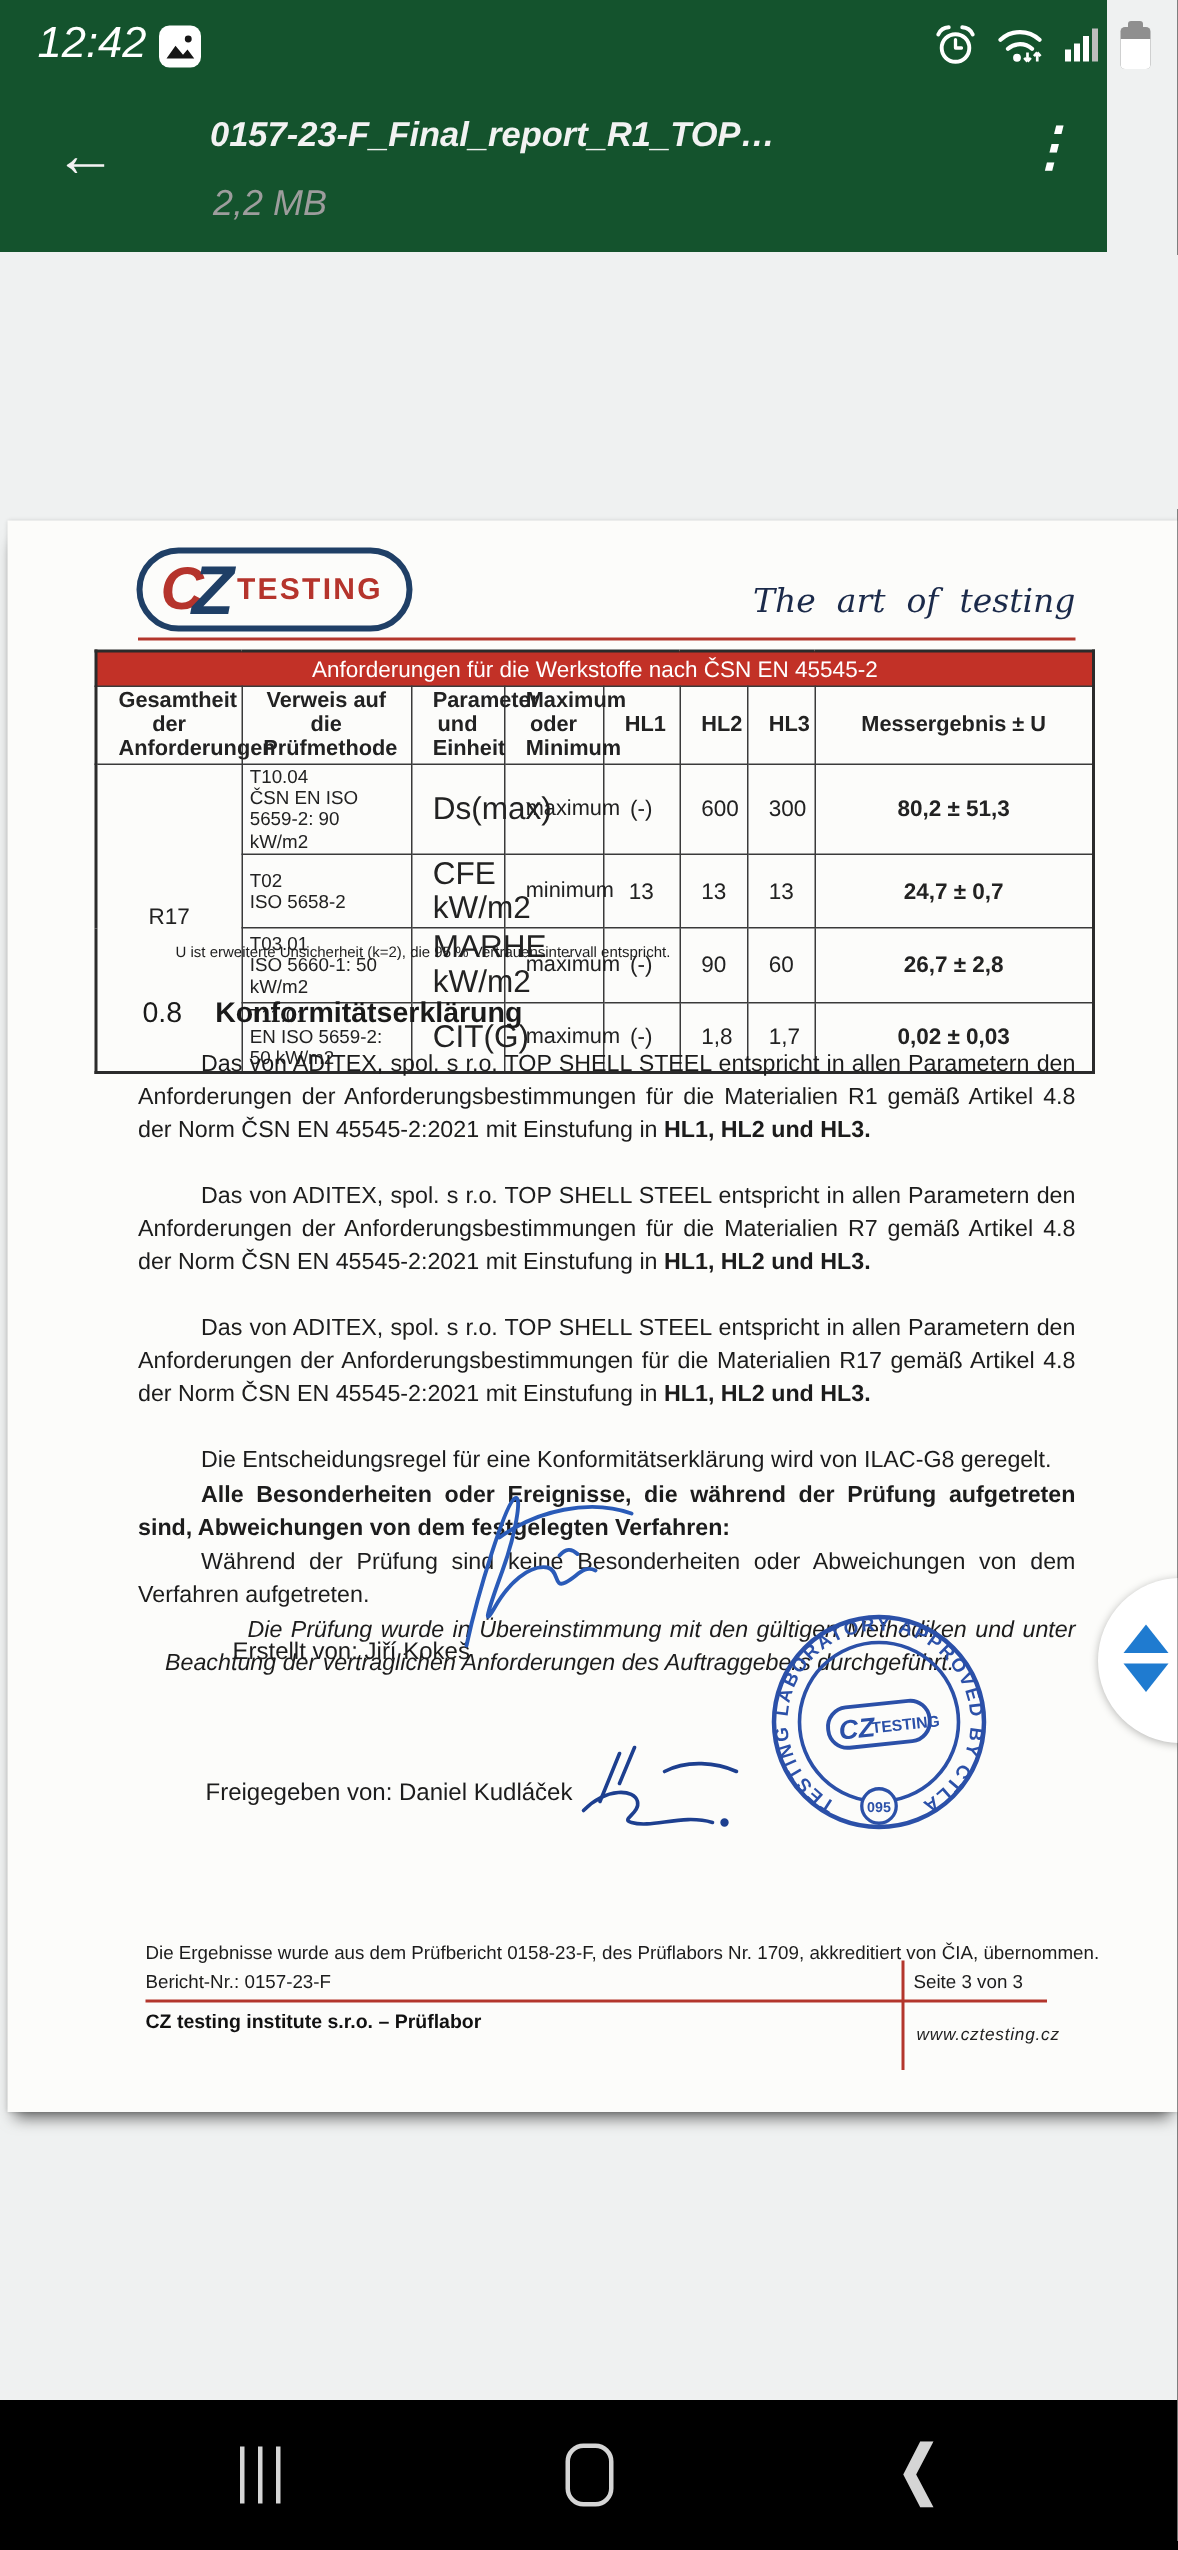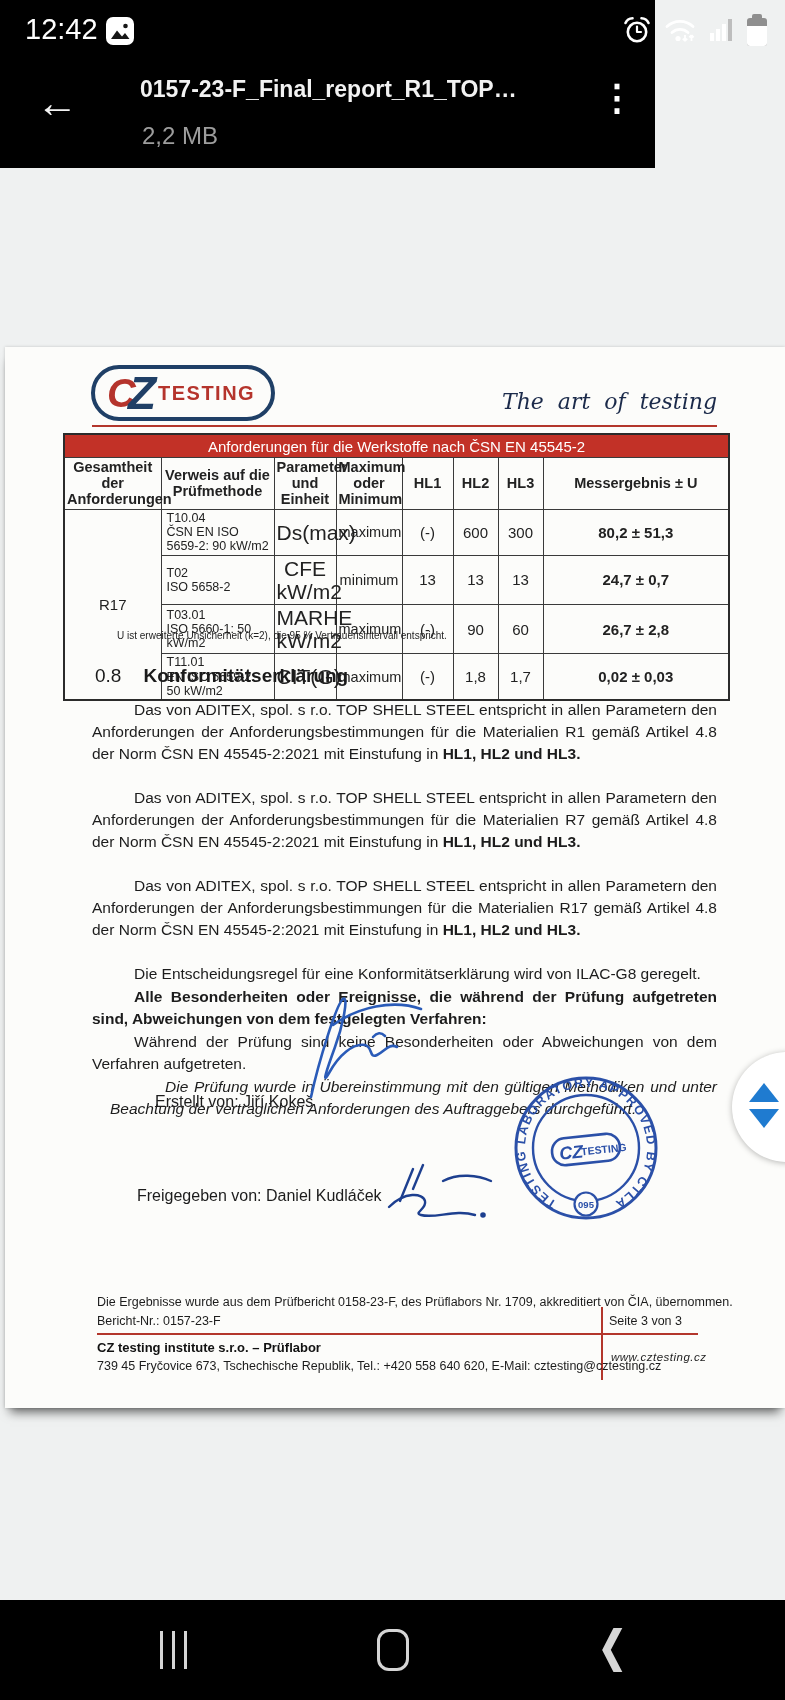--- a/index.html
+++ b/index.html
@@ -1,19 +1,19 @@
 <!DOCTYPE html>
 <html><head>
 <meta charset="utf-8">
 <style>
   html,body{margin:0;padding:0;background:#222;}
   .screen{position:relative;width:785px;height:1700px;background:#eff1f1;overflow:hidden;
           font-family:"Liberation Sans", sans-serif;}
   
-  .topbar{position:absolute;left:0;top:0;width:655px;height:168px;background:#000000;}
+  .topbar{position:absolute;left:0;top:0;width:738px;height:168px;background:#14532d;font-style:italic;}
   .statusbar{position:absolute;left:0;top:0;width:785px;height:62px;}
   .time{position:absolute;left:25px;top:13px;color:#fff;font-size:29px;font-weight:500;}
   .gallery-ic{position:absolute;left:105px;top:16px;}
   .sb-right{position:absolute;right:18px;top:14px;display:flex;align-items:center;gap:11px;}
   .appbar-back{position:absolute;left:36px;top:82px;color:#f2f2f2;font-size:42px;line-height:42px;}
   .appbar-title{position:absolute;left:140px;top:76px;width:540px;color:#f2f2f2;font-size:23px;
                 font-weight:bold;white-space:nowrap;overflow:hidden;}
   .appbar-sub{position:absolute;left:142px;top:122px;color:#9d9d9d;font-size:24px;}
   .appbar-menu{position:absolute;right:20px;top:78px;color:#fff;font-size:36px;font-weight:bold;line-height:40px;}
   
@@ -24,21 +24,21 @@
            display:flex;align-items:center;padding:0 16px 0 12px;background:#fcfcfa;}
   .cz-logo .c{color:#b5342c;font-size:40px;font-weight:bold;font-style:italic;line-height:40px;}
   .cz-logo .z{color:#1f3f66;font-size:46px;font-weight:bold;font-style:italic;line-height:40px;margin-left:-8px;}
   .cz-logo .t{color:#b5342c;font-size:20px;font-weight:bold;letter-spacing:1.5px;margin-left:2px;}
   .tagline{position:absolute;right:68px;top:28px;color:#1b2a4a;font-size:22px;
            font-family:"DejaVu Serif", serif;font-style:italic;word-spacing:7px;}
   .red-rule{position:absolute;left:87px;top:78px;width:625px;height:2px;background:#b3362c;}
   
   .rtable{position:absolute;left:58px;top:86px;width:665px;border-collapse:collapse;table-layout:fixed;
           border:2px solid #2b2b2b;}
-  .rtable td{border:1px solid #3a3a3a;text-align:center;vertical-align:middle;padding:1px 2px;}
+  .rtable td{border:1px solid #3a3a3a;text-align:center;vertical-align:middle;padding:1px 14px;}
   .t-title{background:#c23127;color:#fff;font-size:15px;height:20px;}
   .t-head td{font-weight:bold;font-size:14.5px;line-height:1.12;height:46px;}
   .cell-method{text-align:left !important;font-size:12.5px;line-height:1.15;padding-left:5px !important;}
   .cell-param{font-size:21px;white-space:pre-line;line-height:1.1;}
   .cell-mode{font-size:14.5px;}
   .cell-val{font-size:15px;}
   .cell-res{font-weight:bold;font-size:15px;}
   .cell-group{font-size:15px;}
   .footnote{position:absolute;left:112px;top:283px;font-size:10px;color:#1e1e1e;}
   
@@ -264,21 +264,20 @@
         <circle cx="100" cy="60" r="1.6" fill="#1d3f8f"></circle>
       </g>
     </svg>
 
     <div class="f-note">Die Ergebnisse wurde aus dem Prüfbericht 0158-23-F, des Prüflabors Nr. 1709, akkreditiert von ČIA, übernommen.</div>
     <div class="f-report">Bericht-Nr.: 0157-23-F</div>
     <div class="f-page">Seite 3 von 3</div>
     <div class="f-hline"></div>
     <div class="f-vline"></div>
     <div class="f-company">CZ testing institute s.r.o. – Prüflabor</div>
-    <div class="f-address">739 45 Fryčovice 673, Tschechische Republik, Tel.: +420 558 640 620, E-Mail: cztesting@cztesting.cz</div>
     <div class="f-web">www.cztesting.cz</div>
   </div>
 
   <div class="scrollwidget">
     <div class="tri tri-up"></div>
     <div class="tri tri-down"></div>
   </div>
 
   <div class="navbar">
     <div class="nav-recents">

